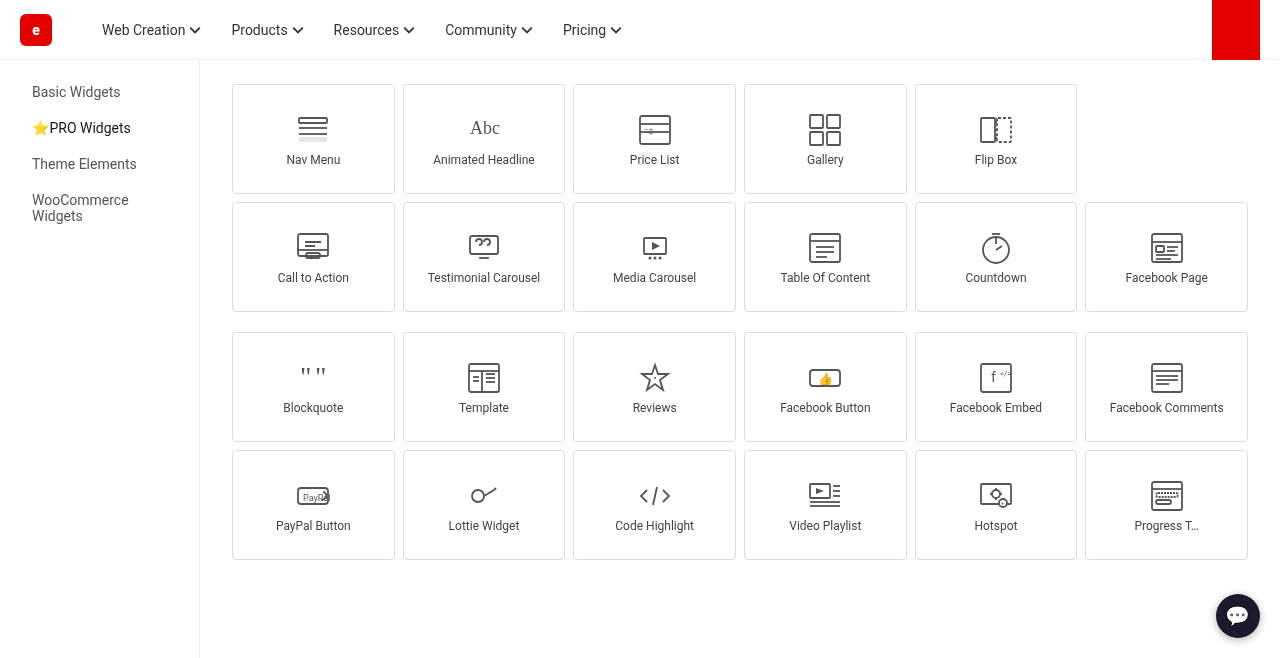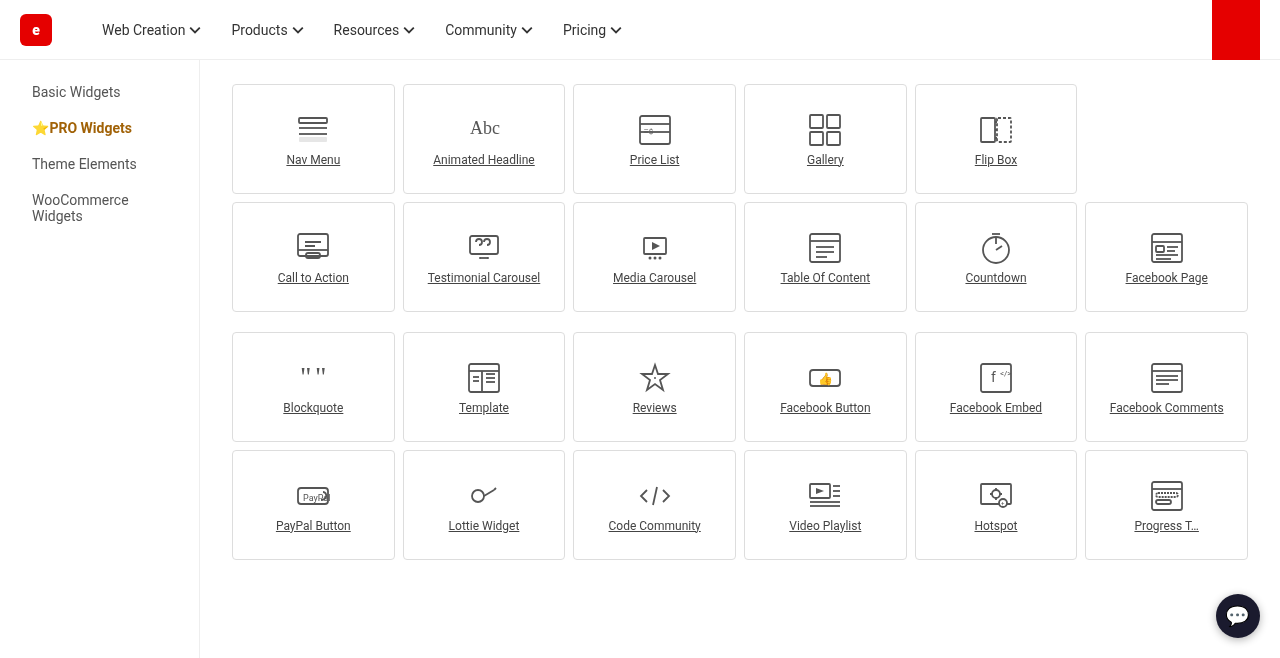--- a/index.html
+++ b/index.html
@@ -19,33 +19,33 @@
     .nav-right { display: flex; align-items: center; gap: 12px; }
     .login-btn { font-size: 14px; font-weight: 600; color: #333; cursor: pointer; padding: 8px 16px; }
     .get-started-btn { background: #e50000; color: #fff; font-weight: 700; font-size: 14px; padding: 12px 24px; cursor: pointer; border: none; height: 60px; }
 
     
     .app { display: flex; height: calc(100vh - 60px); overflow: hidden; }
 
     
     .sidebar { width: 200px; min-width: 200px; padding: 24px 32px; border-right: 1px solid #eee; }
     .sidebar-item { font-size: 14px; color: #555; margin-bottom: 20px; cursor: pointer; }
-    .sidebar-item.active { color: #a16207; font-weight: 700; }
+    .sidebar-item.active { color: #0f172a; font-weight: 400; }
 
     
     .main { flex: 1; overflow-y: auto; padding: 24px 32px; }
 
     .widget-card {
       border: 1px solid #ddd; border-radius: 4px; padding: 12px 10px;
       display: flex; flex-direction: column; align-items: center; justify-content: center;
       cursor: pointer; background: #fff; min-height: 110px;
       transition: box-shadow 0.15s;
     }
     .widget-card .icon { font-size: 32px; color: #555; line-height: 1; }
-    .widget-card .label { font-size: 12px; color: #444; text-align: center; text-decoration: underline; }
+    .widget-card .label { font-size: 12px; color: #444; text-align: center; }
 
     .widget-row { display: grid; grid-template-columns: repeat(6, 1fr); gap: 8px; margin-bottom: 8px; }
 
     
     .chat-bubble {
       position: fixed; bottom: 20px; right: 20px;
       width: 44px; height: 44px; border-radius: 50%;
       background: #1a1a2e; display: flex; align-items: center; justify-content: center;
       cursor: pointer; color: #fff; font-size: 20px; box-shadow: 0 2px 8px rgba(0,0,0,0.3);
       z-index: 999;
@@ -288,21 +288,21 @@
               <line x1="28" y1="12" x2="30" y2="10"></line>
             </svg></div>
           <div class="label">Lottie Widget</div>
         </div>
         <div class="widget-card">
           <div class="icon"><svg width="36" height="36" viewBox="0 0 36 36" fill="none" stroke="#555" stroke-width="1.8">
               <polyline points="10,12 4,18 10,24"></polyline>
               <polyline points="26,12 32,18 26,24"></polyline>
               <line x1="20" y1="9" x2="16" y2="27"></line>
             </svg></div>
-          <div class="label">Code Community</div>
+          <div class="label">Code Highlight</div>
         </div>
         <div class="widget-card">
           <div class="icon"><svg width="36" height="36" viewBox="0 0 36 36" fill="none" stroke="#555" stroke-width="1.8">
               <rect x="3" y="6" width="20" height="14" rx="1"></rect>
               <polygon points="9,10 9,16 17,13" fill="#555" stroke="none"></polygon>
               <line x1="26" y1="8" x2="33" y2="8"></line>
               <line x1="26" y1="13" x2="33" y2="13"></line>
               <line x1="26" y1="18" x2="33" y2="18"></line>
               <line x1="3" y1="24" x2="33" y2="24"></line>
               <line x1="3" y1="28" x2="33" y2="28"></line>

